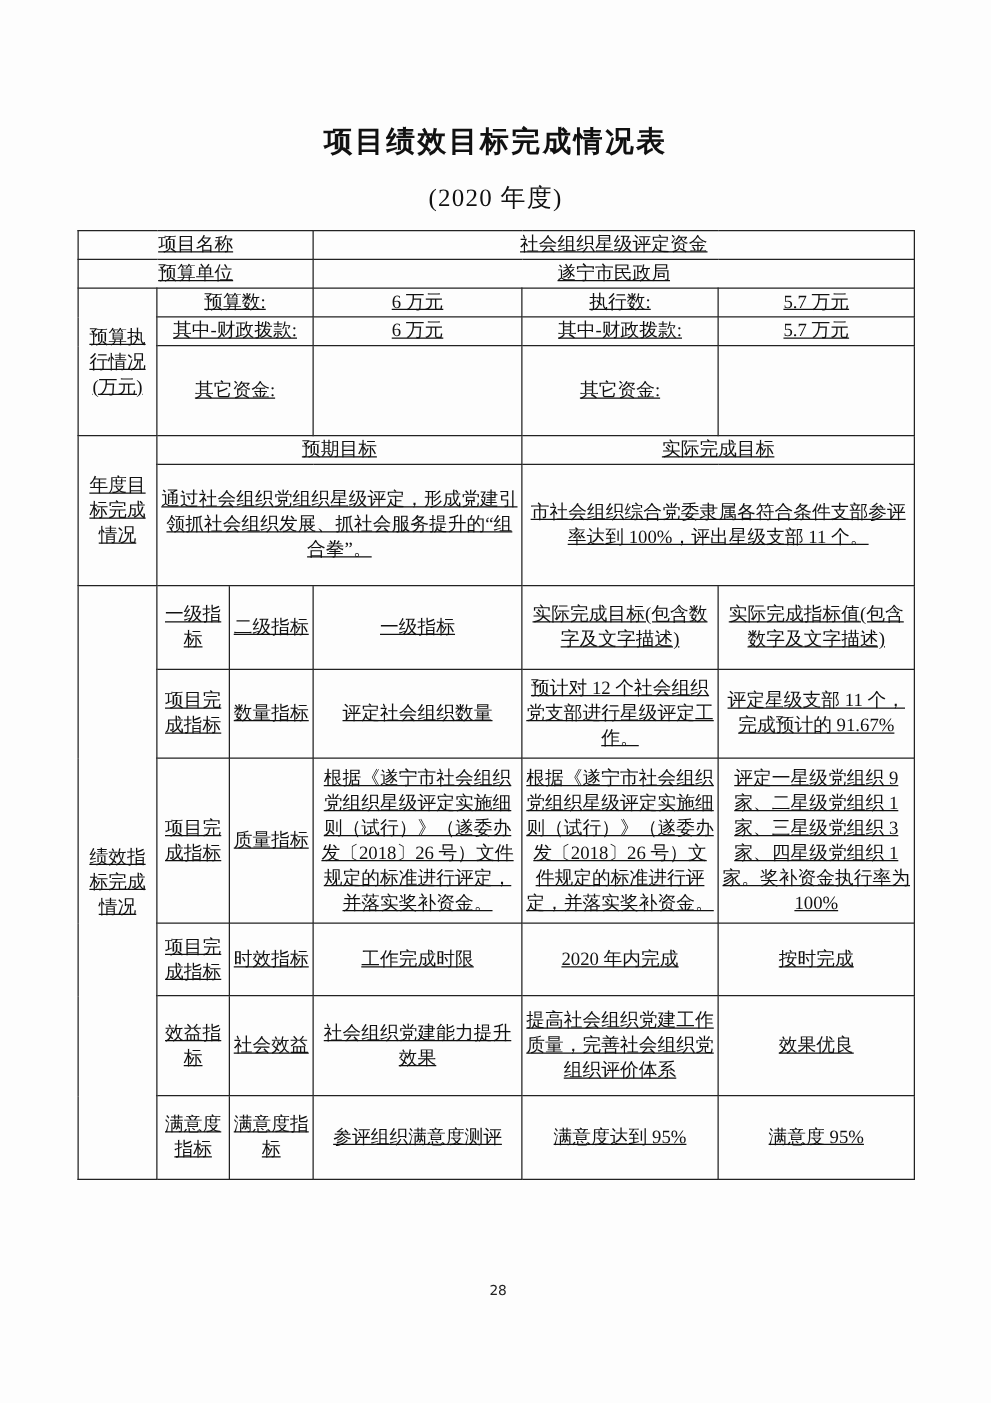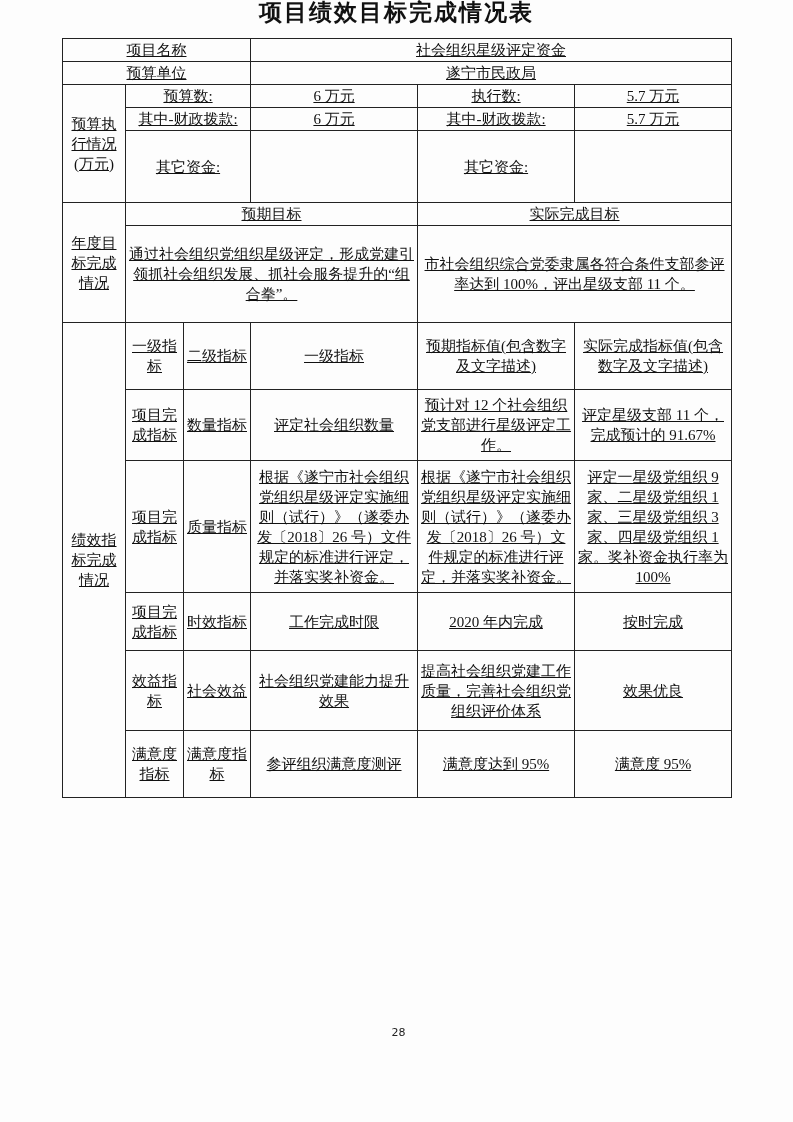--- a/index.html
+++ b/index.html
@@ -7,20 +7,21 @@
   body {
     width: 793px; height: 1122px;
     background: #fdfdfd;
     position: relative;
     overflow: hidden;
     font-family: "Liberation Serif", "DejaVu Serif", serif;
     color: #111;
   }
   .title {
     margin: 0;
+    padding-top: 101px;
     text-align: center;
     font-size: 23px;
     font-weight: bold;
     letter-spacing: 2px;
     line-height: 26px;
   }
   .subtitle {
     margin-top: 19px;
     text-align: center;
     font-size: 20px;
@@ -70,20 +71,21 @@
     font-size: 11px;
     color: #222;
   }
 </style>
 </head>
 <body>
 
 <div>
 
   <h1 class="title">项目绩效目标完成情况表</h1>
+  <div class="subtitle">(2020 年度)</div>
 
   <table class="doc">
     <colgroup>
       <col style="width:63px">
         <col style="width:58px">
         <col style="width:67px">
       <col style="width:167px">
         <col style="width:157px">
         <col style="width:157px">
     </colgroup>
@@ -130,21 +132,21 @@
       <tr class="h77">
         <td class="content cjust" colspan="3">通过社会组织党组织星级评定，形成党建引领抓社会组织发展、抓社会服务提升的“组合拳”。</td>
         <td class="content" colspan="2">市社会组织综合党委隶属各符合条件支部参评率达到 100%，评出星级支部 11 个。</td>
       </tr>
 
       <tr class="h67">
         <td class="sec" rowspan="6">绩效指标完成情况</td>
         <td class="lvl1">一级指标</td>
         <td class="lvl2">二级指标</td>
         <td>一级指标</td>
-        <td>预期指标值(包含数字及文字描述)</td>
+        <td>实际完成目标(包含数字及文字描述)</td>
         <td>实际完成指标值(包含数字及文字描述)</td>
       </tr>
 
       <tr class="h71">
         <td class="lvl1">项目完成指标</td>
         <td class="lvl2">数量指标</td>
         <td class="content">评定社会组织数量</td>
         <td class="content">预计对 12 个社会组织党支部进行星级评定工作。</td>
         <td class="content">评定星级支部 11 个，完成预计的 91.67%</td>
       </tr>

